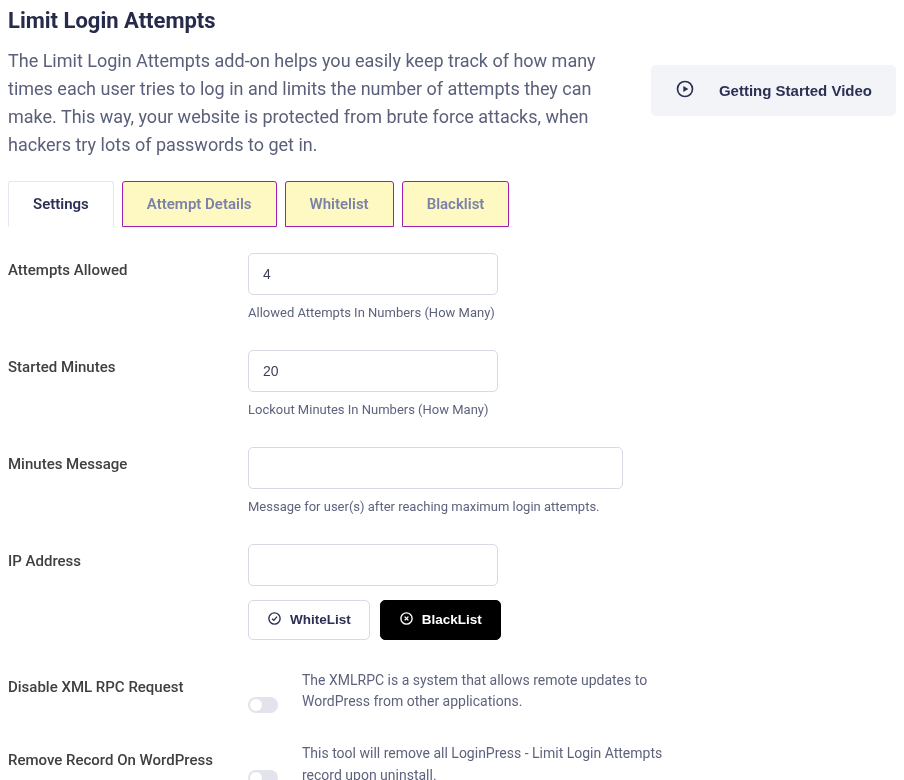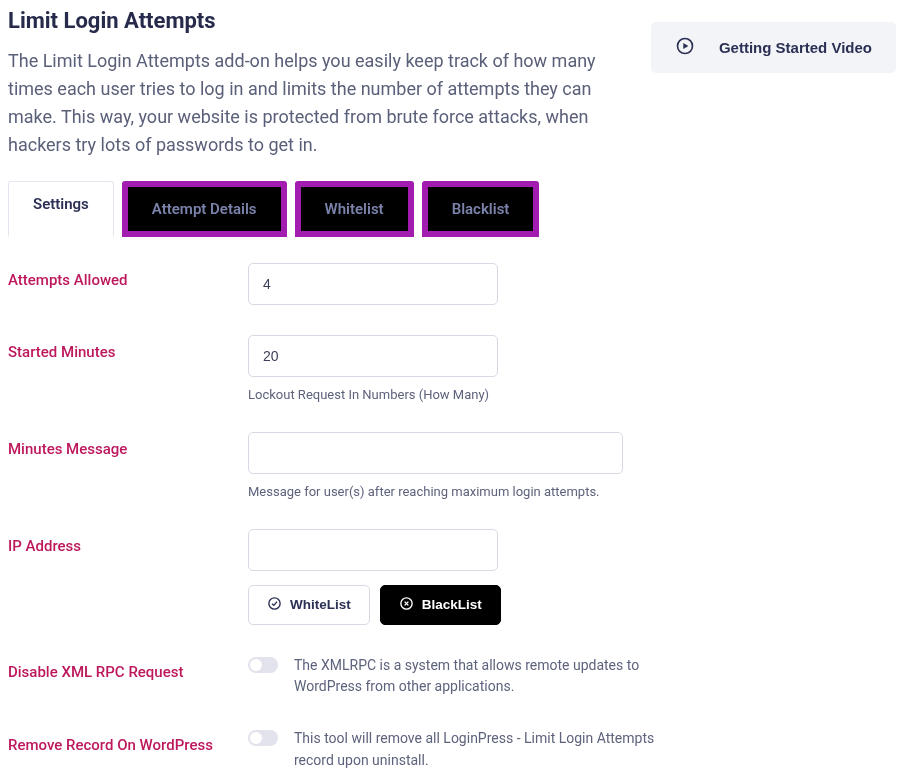--- a/index.html
+++ b/index.html
@@ -6,21 +6,21 @@
   body {
     font-family: -apple-system, BlinkMacSystemFont, "Segoe UI", Roboto, Helvetica, Arial, sans-serif;
     background: #fff;
     color: #2b3054;
     padding: 8px;
     width: 904px;
   }
   .header-row {
     display: flex;
     justify-content: space-between;
-    align-items: flex-start;
+    align-items: center;
     gap: 20px;
   }
   .header-left { flex: 1; }
   .page-title {
     font-size: 22px;
     font-weight: 700;
     color: #262b4c;
     margin-bottom: 14px;
   }
   .page-desc {
@@ -45,22 +45,22 @@
   }
   .video-btn svg { width: 20px; height: 20px; }
   .tabs {
     display: flex;
     margin-top: 22px;
     margin-bottom: 26px;
     gap: 8px;
   }
   .tab {
     padding: 13px 24px;
-    background: #000000;
-    border: 6px solid #a21caf;
+    background: #fef9c3;
+    border: 1px solid #a21caf;
     border-radius: 3px 3px 0 0;
     font-size: 15px;
     font-weight: 600;
     color: #7b82aa;
     cursor: pointer;
   }
   .tab.active {
     background: #ffffff;
     border: 1px solid #e5e6ef;
     border-bottom: 1px solid #ffffff;
@@ -69,21 +69,21 @@
   .form-row {
     display: flex;
     align-items: flex-start;
     margin-bottom: 30px;
   }
   .form-label {
     width: 240px;
     flex-shrink: 0;
     font-size: 15px;
     font-weight: 500;
-    color: #be185d;
+    color: #404040;
     padding-top: 8px;
   }
   .form-control-col {
     flex: 1;
   }
   .text-input {
     width: 250px;
     height: 42px;
     border: 1px solid #d8d9e3;
     border-radius: 5px;
@@ -100,22 +100,22 @@
     margin-top: 10px;
   }
   .inline-desc {
     font-size: 14px;
     color: #5e637d;
     line-height: 1.55;
     max-width: 370px;
   }
   .toggle-row {
     display: flex;
-    align-items: flex-start;
-    gap: 16px;
+    align-items: flex-end;
+    gap: 24px;
   }
   .toggle {
     position: relative;
     width: 30px;
     height: 16px;
     background: #e2e3ec;
     border-radius: 10px;
     cursor: pointer;
     flex-shrink: 0;
     margin-top: 2px;
@@ -181,28 +181,29 @@
   <div class="tab active">Settings</div>
   <div class="tab">Attempt Details</div>
   <div class="tab">Whitelist</div>
   <div class="tab">Blacklist</div>
 </div>
 
 <div class="form-row">
   <div class="form-label">Attempts Allowed</div>
   <div class="form-control-col">
     <input type="text" class="text-input" value="4" style="">
+    <div class="hint">Allowed Attempts In Numbers (How Many)</div>
   </div>
 </div>
 
 <div class="form-row">
   <div class="form-label">Started Minutes</div>
   <div class="form-control-col">
     <input type="text" class="text-input" value="20" style="">
-    <div class="hint">Lockout Request In Numbers (How Many)</div>
+    <div class="hint">Lockout Minutes In Numbers (How Many)</div>
   </div>
 </div>
 
 <div class="form-row">
   <div class="form-label">Minutes Message</div>
   <div class="form-control-col">
     <input type="text" class="text-input wide-input" value="" style="">
     <div class="hint">Message for user(s) after reaching maximum login attempts.</div>
   </div>
 </div>

